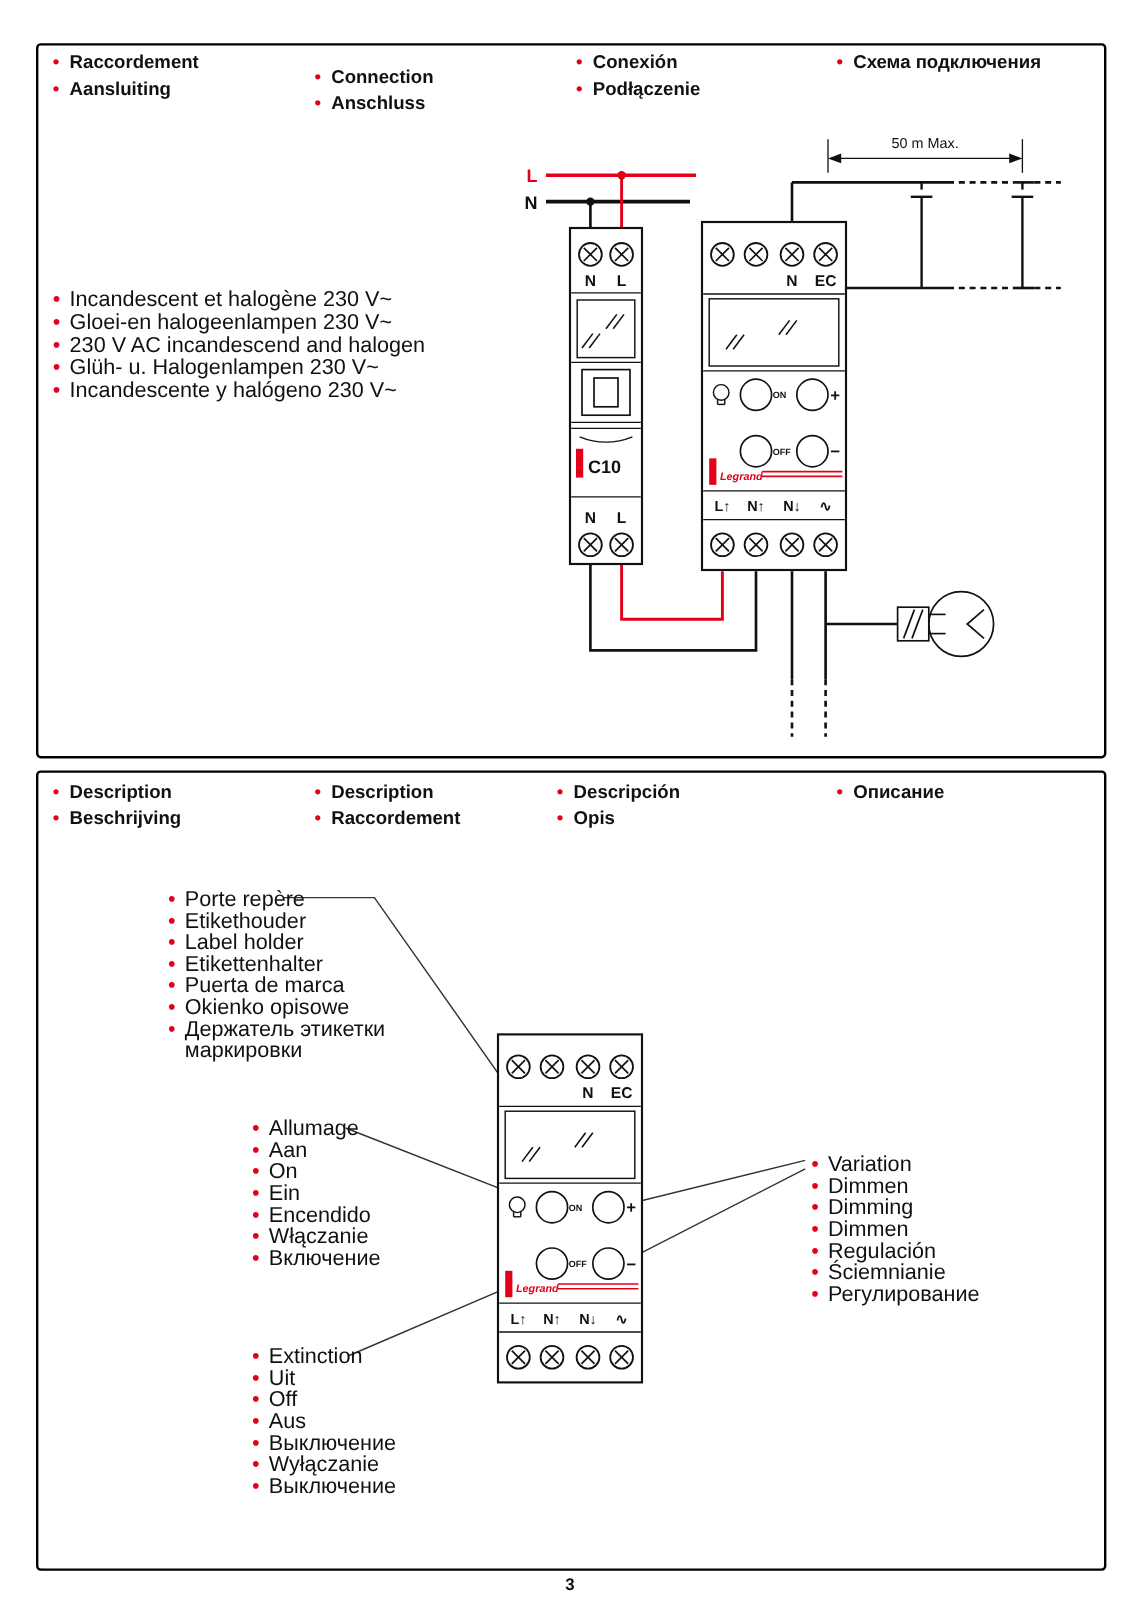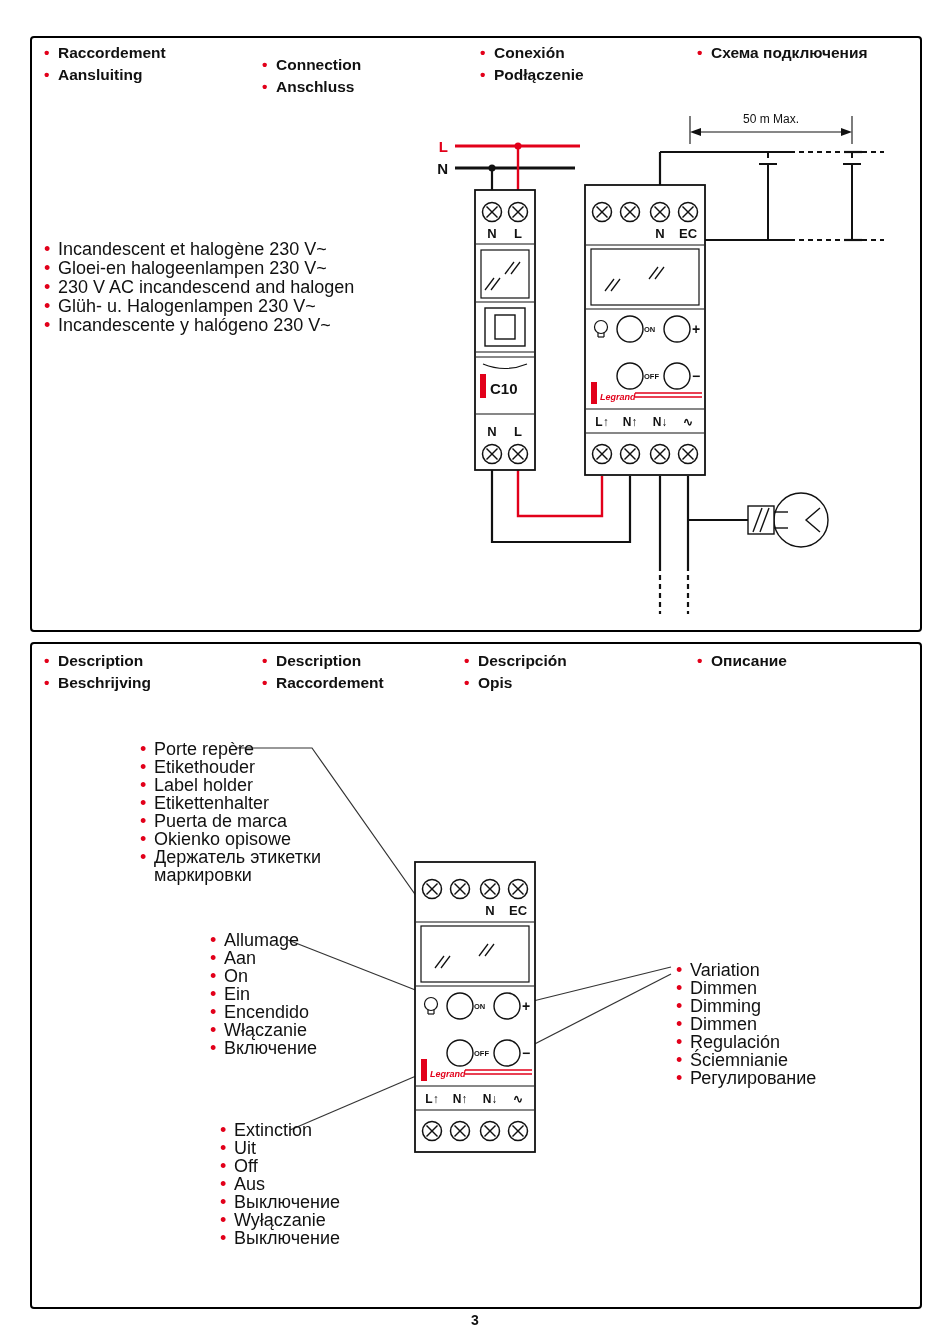--- a/index.html
+++ b/index.html
@@ -108,21 +108,21 @@
 <ul class="blist" style="left:676px; top:961px">
   <li class="bline">Variation</li>
   <li class="bline">Dimmen</li>
   <li class="bline">Dimming</li>
   <li class="bline">Dimmen</li>
   <li class="bline">Regulación</li>
   <li class="bline">Ściemnianie</li>
   <li class="bline">Регулирование</li>
 </ul>
 
-<ul class="blist" style="left:220px; top:1121px">
+<ul class="blist" style="left:210px; top:1121px">
   <li class="bline">Extinction</li>
   <li class="bline">Uit</li>
   <li class="bline">Off</li>
   <li class="bline">Aus</li>
   <li class="bline">Выключение</li>
   <li class="bline">Wyłączanie</li>
   <li class="bline">Выключение</li>
 </ul>
 
 <svg class="art" width="950" height="1343" viewBox="0 0 950 1343">

